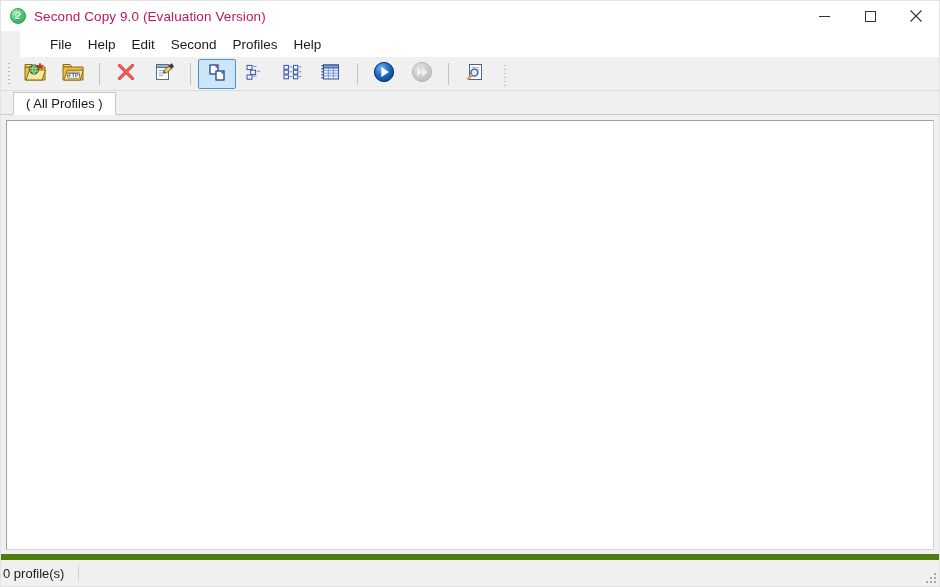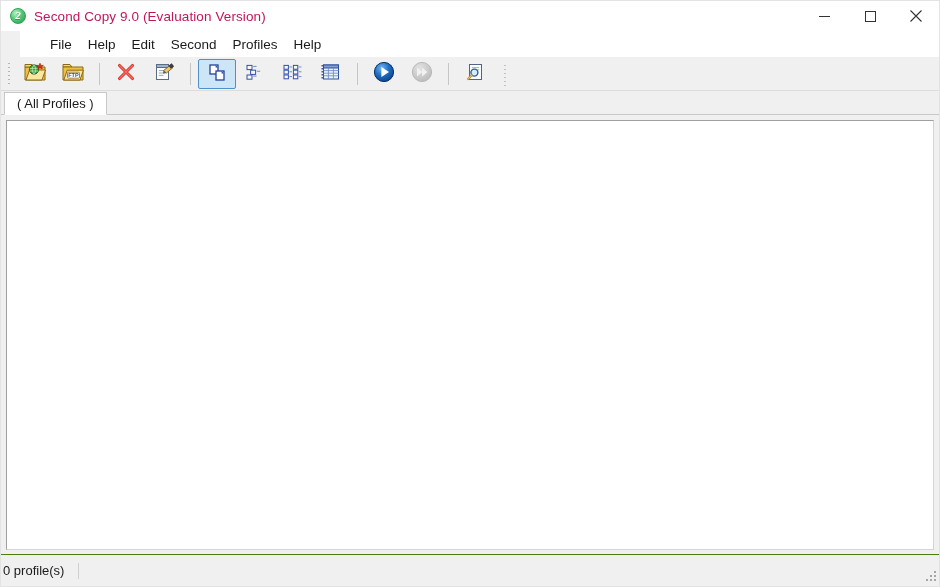--- a/index.html
+++ b/index.html
@@ -121,21 +121,21 @@
     background-size: 2px 22px;
     background-repeat: no-repeat;
     background-position: 4px 4px;
   }
 
   
   .tabstrip {
     height: 24px; min-height: 24px;
     background: #f0f0f0;
     display: flex; align-items: flex-end;
-    padding-left: 3px;
+    padding-left: 12px;
     border-bottom: 1px solid #c8c8c8;
     position: relative;
   }
   .tab {
     height: 23px;
     padding: 0 12px;
     display: flex; align-items: center;
     font-size: 13px;
     color: #1a1a1a;
     background: #ffffff;
@@ -158,21 +158,21 @@
     background: #ffffff;
     border: 1px solid #a0a0a0;
     border-right-color: #d4d4d4;
     border-bottom-color: #d4d4d4;
   }
 
   
   .statusbar {
     height: 32px; min-height: 24px;
     background: #f0f0f0;
-    border-top: 1px solid #4d7c0f;
+    border-top: 6px solid #4d7c0f;
     display: flex; align-items: center;
     position: relative;
   }
   .status-cell {
     font-size: 13px;
     color: #1a1a1a;
     padding-left: 2px;
     white-space: nowrap;
   }
   .status-sep {

